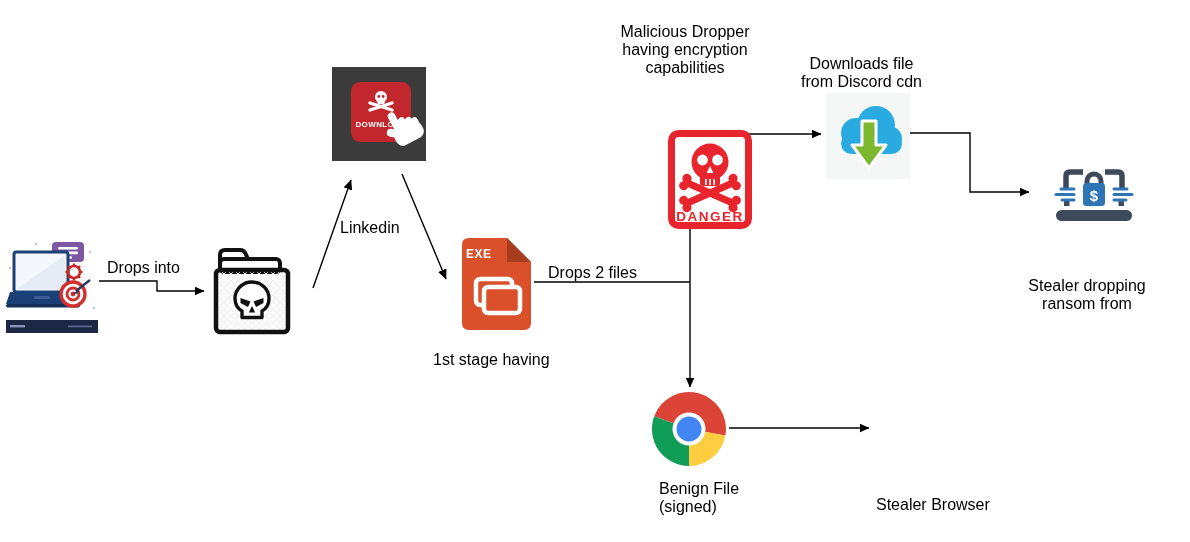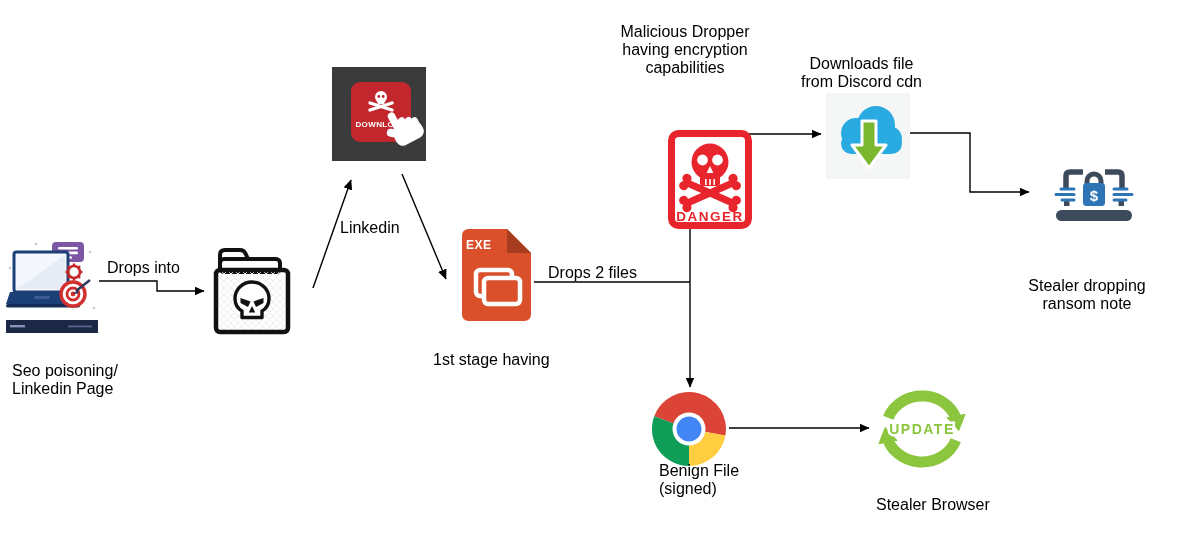--- a/index.html
+++ b/index.html
@@ -133,21 +133,21 @@
         <rect x="8" y="0" width="7.5" height="25" rx="3.7"></rect>
         <rect x="15" y="9" width="7" height="16" rx="3.5"></rect>
         <rect x="21.2" y="12" width="7" height="14" rx="3.5"></rect>
         <rect x="26.8" y="15" width="6.5" height="12" rx="3.2"></rect>
         <rect x="4" y="19" width="30" height="17" rx="7"></rect>
         <rect x="-1" y="15" width="11" height="8" rx="4" transform="rotate(38 4.5 19)"></rect>
       </g>
     </svg>
   </div>
 
-  <div class="icon" style="left:456px;top:228px;">
+  <div class="icon" style="left:456px;top:237px;">
     <svg width="76" height="94" viewBox="0 0 76 94">
       <path d="M6,8 Q6,1 13,1 H51 L75,25 V86 Q75,93 68,93 H13 Q6,93 6,86 Z" fill="#D9502B"></path>
       <polygon points="51,1 51,25 75,25" fill="#A63D1E"></polygon>
       <text x="10" y="21" font-size="12" font-weight="bold" fill="#fff" letter-spacing="0.5" font-family="Liberation Sans, sans-serif">EXE</text>
       <g>
         <rect x="20" y="42" width="36" height="26" rx="4" fill="none" stroke="#fff" stroke-width="4.5"></rect>
         <rect x="28" y="50" width="36" height="26" rx="4" fill="#D9502B" stroke="#fff" stroke-width="4.5"></rect>
       </g>
     </svg>
   </div>
@@ -228,38 +228,29 @@
   <div class="icon" style="left:651px;top:391px;">
     <svg width="76" height="76" viewBox="0 0 76 76">
       <path d="M38,38 L3.2,25.3 A37,37 0 0 1 74.4,44.4 Z" fill="#DB4437"></path>
       <path d="M38,38 L38,75 A37,37 0 0 1 3.2,25.3 Z" fill="#0F9D58"></path>
       <path d="M38,38 L74.4,44.4 A37,37 0 0 1 38,75 Z" fill="#FFCD40"></path>
       <circle cx="38" cy="38" r="16.5" fill="#fff"></circle>
       <circle cx="38" cy="38" r="12.5" fill="#4285F4"></circle>
     </svg>
   </div>
 
-  <div class="icon" style="left:873px;top:388px;">
-    <svg width="98" height="84" viewBox="0 0 98 84">
-      <path d="M15.2,29.7 A36,33 0 0 1 84.5,35.3" fill="none" stroke="#8CC63F" stroke-width="11" marker-end="url(#arrGreen)"></path>
-      <path d="M82.8,52.3 A36,33 0 0 1 13.5,46.7" fill="none" stroke="#8CC63F" stroke-width="11" marker-end="url(#arrGreen)"></path>
-      <text x="49" y="46" text-anchor="middle" font-size="14" font-weight="bold" fill="#8CC63F" letter-spacing="1.5" font-family="Liberation Sans, sans-serif" style="paint-order:stroke;stroke:#fff;stroke-width:5;">UPDATE</text>
-    </svg>
-  </div>
-
-  <div class="label" style="left:12px;top:362px;">Seo poisoning/
-Linkedin Page</div>
+
   <div class="label" style="left:107px;top:259px;">Drops into</div>
   <div class="label" style="left:340px;top:219px;">Linkedin</div>
   <div class="label" style="left:433px;top:351px;">1st stage having</div>
   <div class="label" style="left:548px;top:264px;">Drops 2 files</div>
   <div class="label center" style="left:606px;top:23px;width:158px;">Malicious Dropper
 having encryption
 capabilities</div>
   <div class="label" style="left:801px;top:55px;text-align:center;">Downloads file
 from Discord cdn</div>
   <div class="label center" style="left:1013px;top:277px;width:148px;">Stealer dropping
-ransom note</div>
-  <div class="label" style="left:659px;top:462px;">Benign File
+ransom from</div>
+  <div class="label" style="left:659px;top:480px;">Benign File
 (signed)</div>
   <div class="label" style="left:876px;top:496px;">Stealer Browser</div>
 
 </div>
 
 </body></html>

